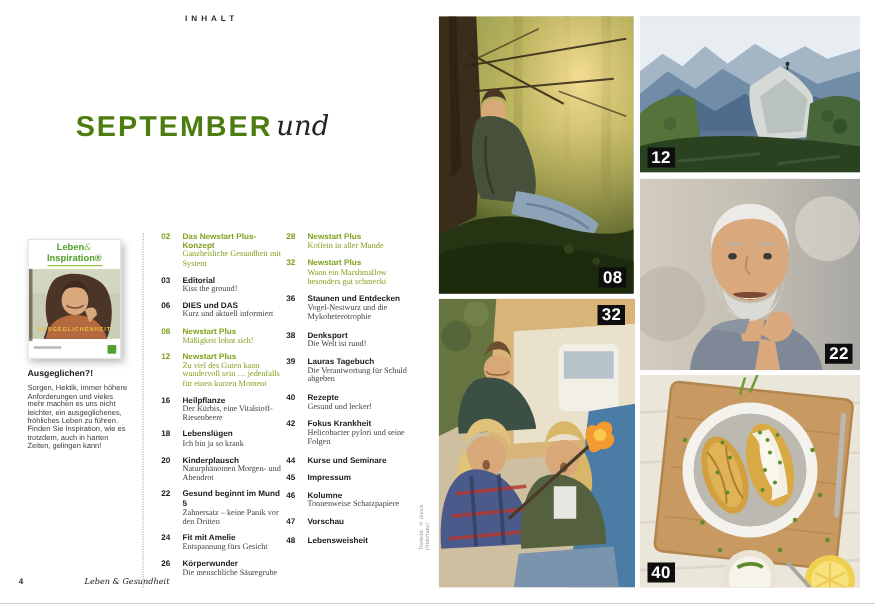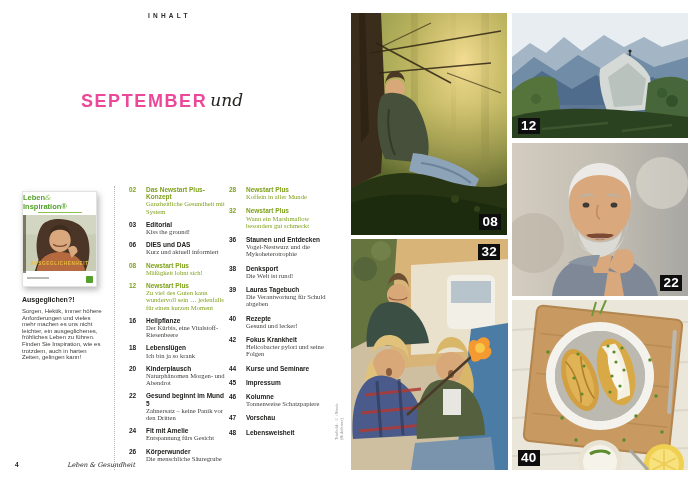--- a/index.html
+++ b/index.html
@@ -3,27 +3,27 @@
 <meta charset="utf-8">
 <style>
   html,body{margin:0;padding:0;background:#888;}
   .page{position:relative;width:700px;height:483px;background:#ffffff;overflow:hidden;
         font-family:"Liberation Sans",sans-serif;color:#1d1d1b;}
   
   .inhalt{position:absolute;left:148px;top:12px;font-size:6.5px;font-weight:700;
           letter-spacing:3.2px;color:#2a2a28;}
   
   .title-block{position:absolute;left:52px;top:88px;width:220px;text-align:center;line-height:26px;}
-  .title-main{font-size:18px;font-weight:800;letter-spacing:1.6px;color:#ec4899;white-space:nowrap;}
+  .title-main{font-size:23px;font-weight:800;letter-spacing:1.6px;color:#4d7c0f;white-space:nowrap;}
   .title-script{font-family:"DejaVu Serif",serif;font-style:italic;font-weight:400;
-                font-size:17px;letter-spacing:0;position:relative;top:-1px;margin-left:3px;color:#232321;}
+                font-size:22px;letter-spacing:0;position:relative;top:-1px;margin-left:3px;color:#232321;}
   
   .cover{position:absolute;left:22px;top:191px;width:75px;height:96px;background:#fff;
          box-shadow:2px 3px 6px rgba(0,0,0,.28);border:1px solid #e2e2de;box-sizing:border-box;}
-  .cover-top{height:21px;padding-top:2px;}
+  .cover-top{height:21px;text-align:center;padding-top:2px;}
   .logo-line{font-size:7.5px;font-weight:800;line-height:7.5px;color:var(--logo-green,#53a02a);}
   .logo-amp{font-family:"DejaVu Serif",serif;font-style:italic;font-weight:400;color:#8cc14e;font-size:7px;}
   .tagline-bar{width:44px;height:1.5px;background:#8cc14e;margin:1.5px auto 0;}
   .cover-photo{position:relative;height:58px;overflow:hidden;}
   .cover-tagword{position:absolute;left:0;right:0;bottom:7px;text-align:center;font-size:4.6px;
                  font-weight:800;letter-spacing:.7px;color:#e9bc3c;}
   .cover-spine{position:absolute;left:0;top:0;width:3px;height:100%;background:rgba(60,40,25,.55);}
   .cover-bottom{position:relative;height:13px;background:#fff;}
   .cover-micro{position:absolute;left:4px;top:4px;width:22px;height:2px;background:#b9b9b4;}
   .cover-logo-square{position:absolute;right:3px;top:2.5px;width:7px;height:7px;background:#53a02a;border-radius:1px;}

